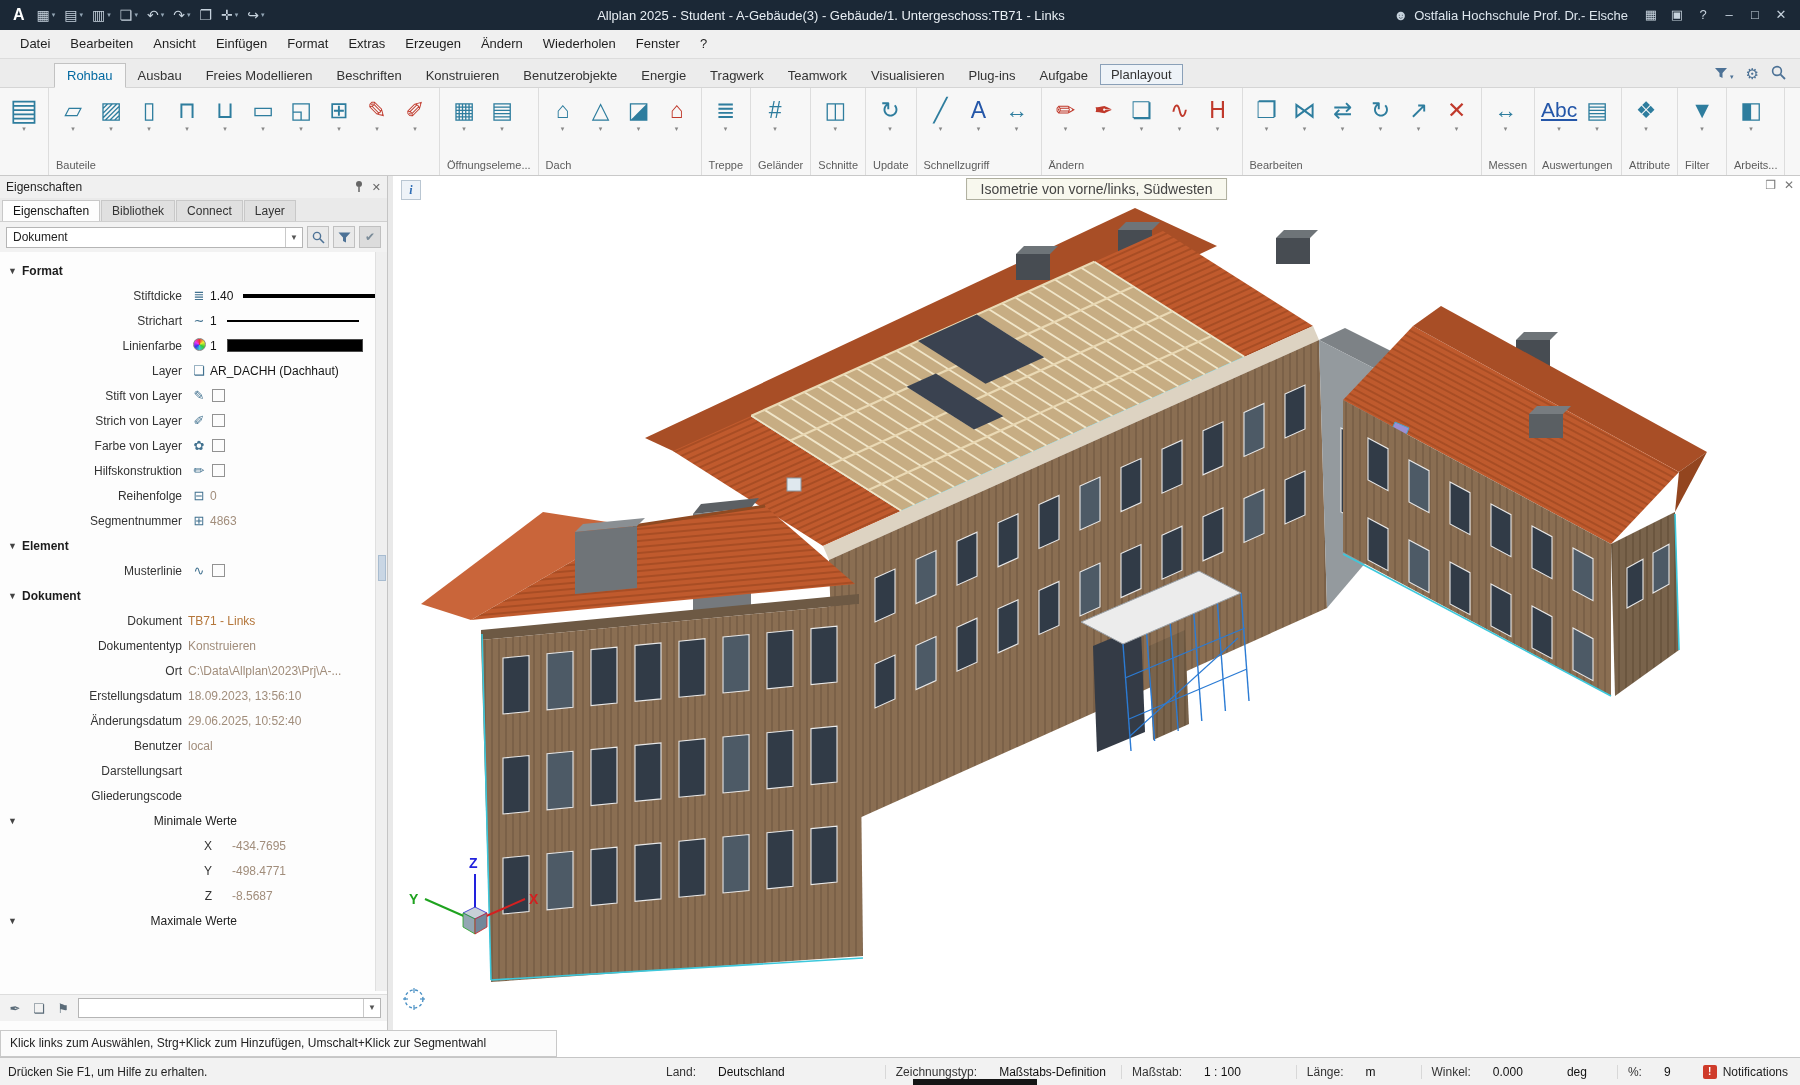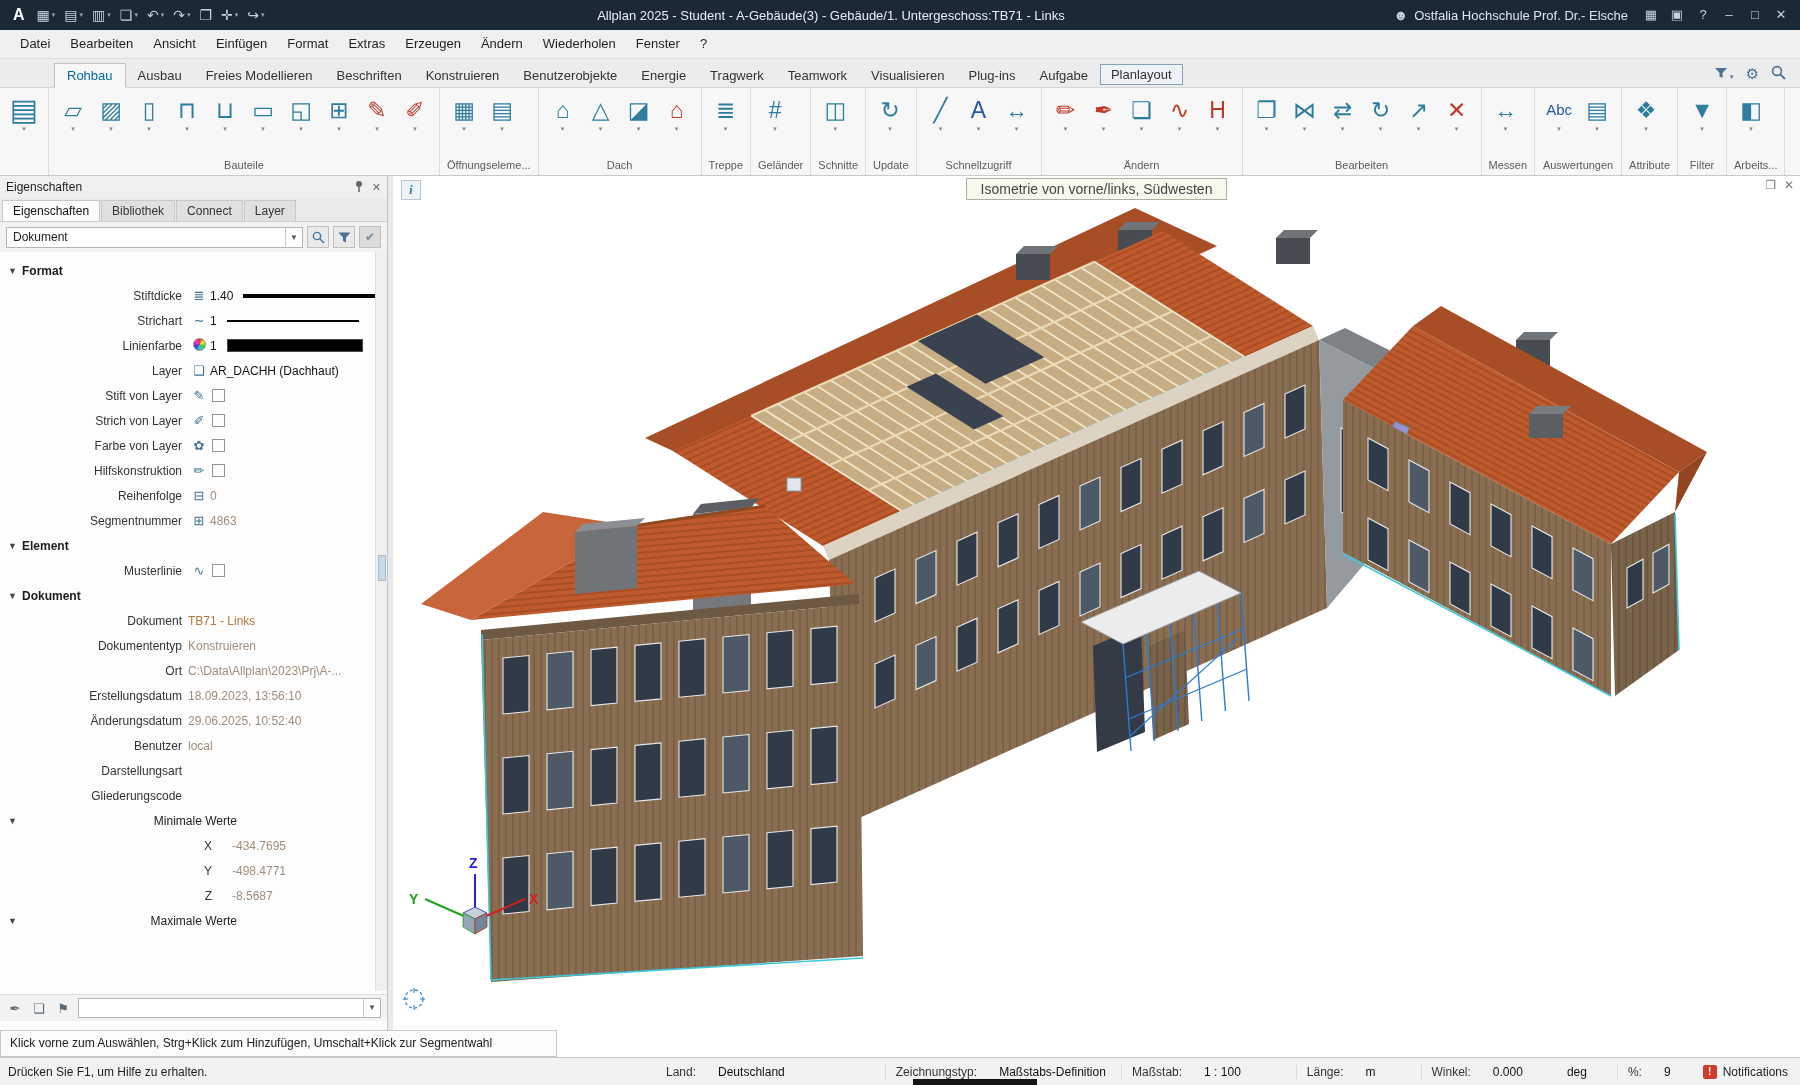--- a/index.html
+++ b/index.html
@@ -31,21 +31,21 @@
 .rtab-icons{margin-left:auto;display:flex;align-items:center;gap:12px;padding:0 14px 4px 0;color:#4d7296}
 .rtab-icons .gear{font-size:15px}
 
 
 .ribbon{height:88px;background:#f7f7f7;border-bottom:1px solid #c9c9c9;display:flex;align-items:stretch;overflow:hidden;flex:0 0 auto}
 .rgroup{display:flex;flex-direction:column;border-right:1px solid #ddd;padding:2px 5px 0}
 .ritems{display:flex;flex:1;align-items:flex-start}
 .ritem{width:38px;display:flex;flex-direction:column;align-items:center;padding-top:6px}
 .rglyph{font-size:23px;line-height:28px;color:#2e7d9e}
 .rcaret{font-size:7px;color:#888;margin-top:1px}
-.rlabel{text-align:center;font-size:11px;color:#5c5c5c;padding:1px 2px 3px;white-space:nowrap;height:17px}
+.rlabel{font-size:11px;color:#5c5c5c;padding:1px 2px 3px;white-space:nowrap;height:17px}
 
 
 .main{flex:1;display:flex;position:relative;min-height:0}
 .panel{width:388px;background:#f2f2f2;border-right:1px solid #c4c4c4;position:relative;display:flex;flex-direction:column}
 .splitter{width:5px;background:#e9e9e9}
 .phead{height:22px;display:flex;align-items:center;padding:0 6px;font-size:12px;color:#222;background:#f0f0f0}
 .phead .sp{flex:1}
 .phead .hic{color:#666;margin-left:8px;font-size:11px}
 .ptabs{height:24px;display:flex;padding:2px 2px 0;gap:1px;background:#eaeaea;border-bottom:1px solid #cfcfcf}
 .ptab{padding:3px 10px;font-size:12px;background:#e0e0e0;border:1px solid #c8c8c8;border-bottom:none;color:#333}
@@ -387,21 +387,21 @@
           <div class="ritem">
             <span class="rglyph">↔</span>
             <span class="rcaret">▾</span>
           </div>
         </div>
         <div class="rlabel">Messen</div>
       </div>
       <div class="rgroup">
         <div class="ritems">
           <div class="ritem">
-            <span class="rglyph" style="color: rgb(36, 86, 168); font-size: 15px;">Abc</span>
+            <span class="rglyph" style="color: rgb(36, 86, 168); font-size: 21px; text-decoration: underline;">Abc</span>
             <span class="rcaret">▾</span>
           </div>
           <div class="ritem">
             <span class="rglyph">▤</span>
             <span class="rcaret">▾</span>
           </div>
         </div>
         <div class="rlabel">Auswertungen</div>
       </div>
       <div class="rgroup">
@@ -598,21 +598,21 @@
         </div>
       <div class="pbottom">
         <span class="pbic">✒</span>
         <span class="pbic">❏</span>
         <span class="pbic">⚑</span>
         <div class="pbcombo">
           <span class="f"></span>
             <span class="c">▼</span>
         </div>
       </div>
-      <div class="pmsg">Klick vorne zum Auswählen, Strg+Klick zum Hinzufügen, Umschalt+Klick zur Segmentwahl</div>
+      <div class="pmsg">Klick links zum Auswählen, Strg+Klick zum Hinzufügen, Umschalt+Klick zur Segmentwahl</div>
     </div>
 
     <div class="splitter"></div>
 
     <div class="viewport">
       <svg id="bld" viewBox="0 0 1398 881" width="1398" height="881">
         <defs>
           <pattern id="brick" width="7" height="7" patternUnits="userSpaceOnUse">
               <rect width="7" height="7" fill="#8a6e52"></rect>
               <rect width="2" height="7" fill="#7b6148"></rect>

